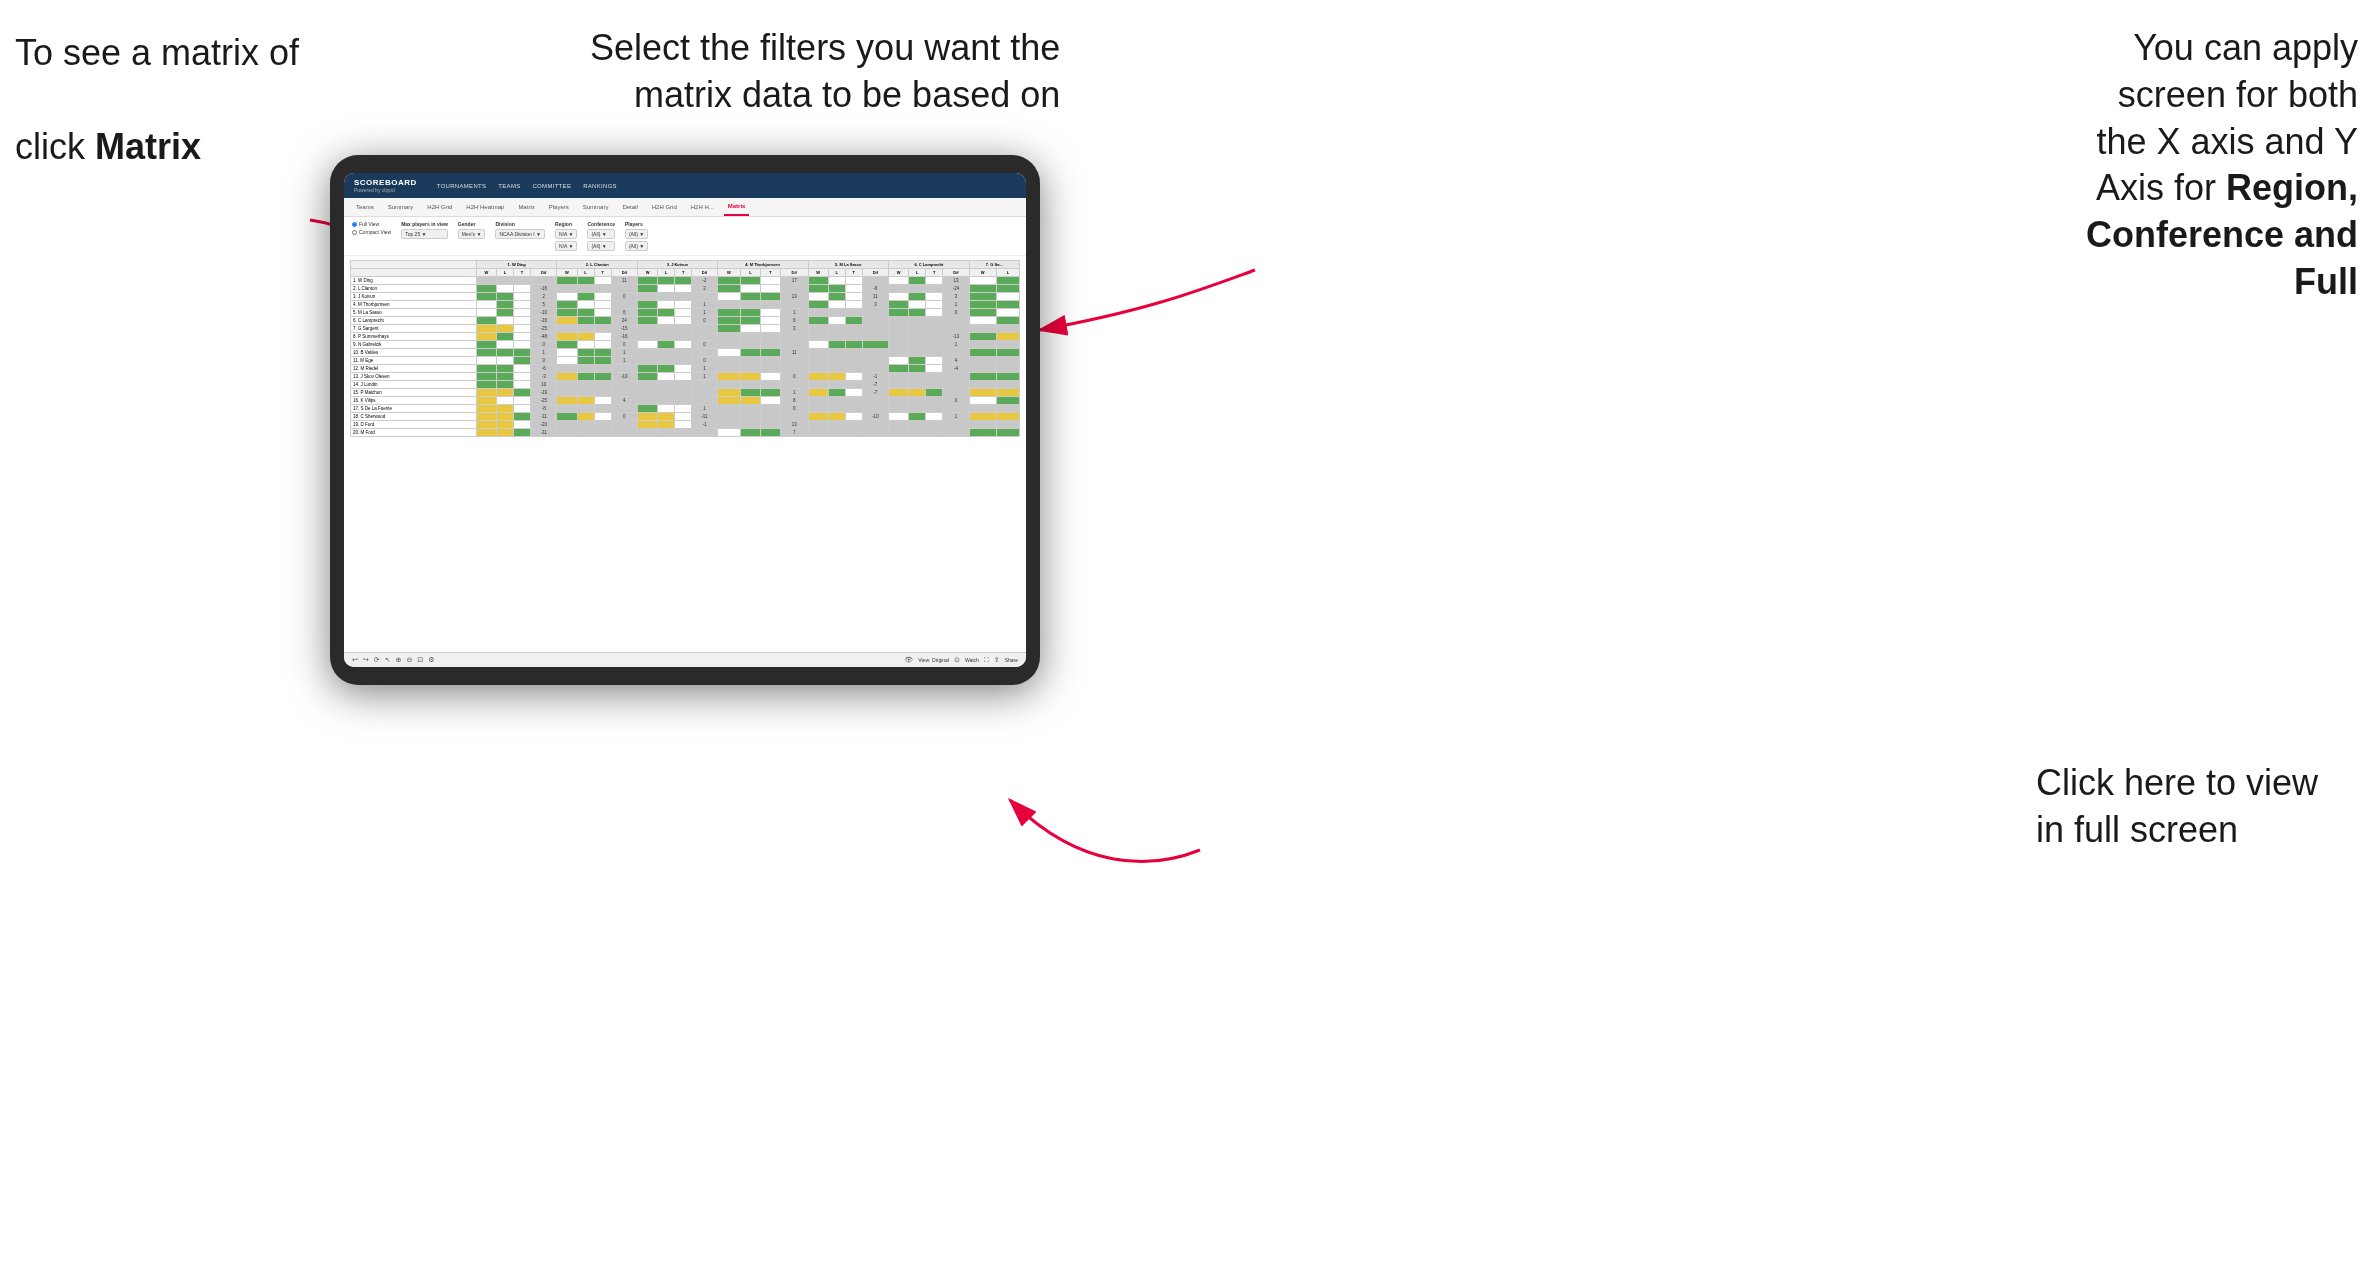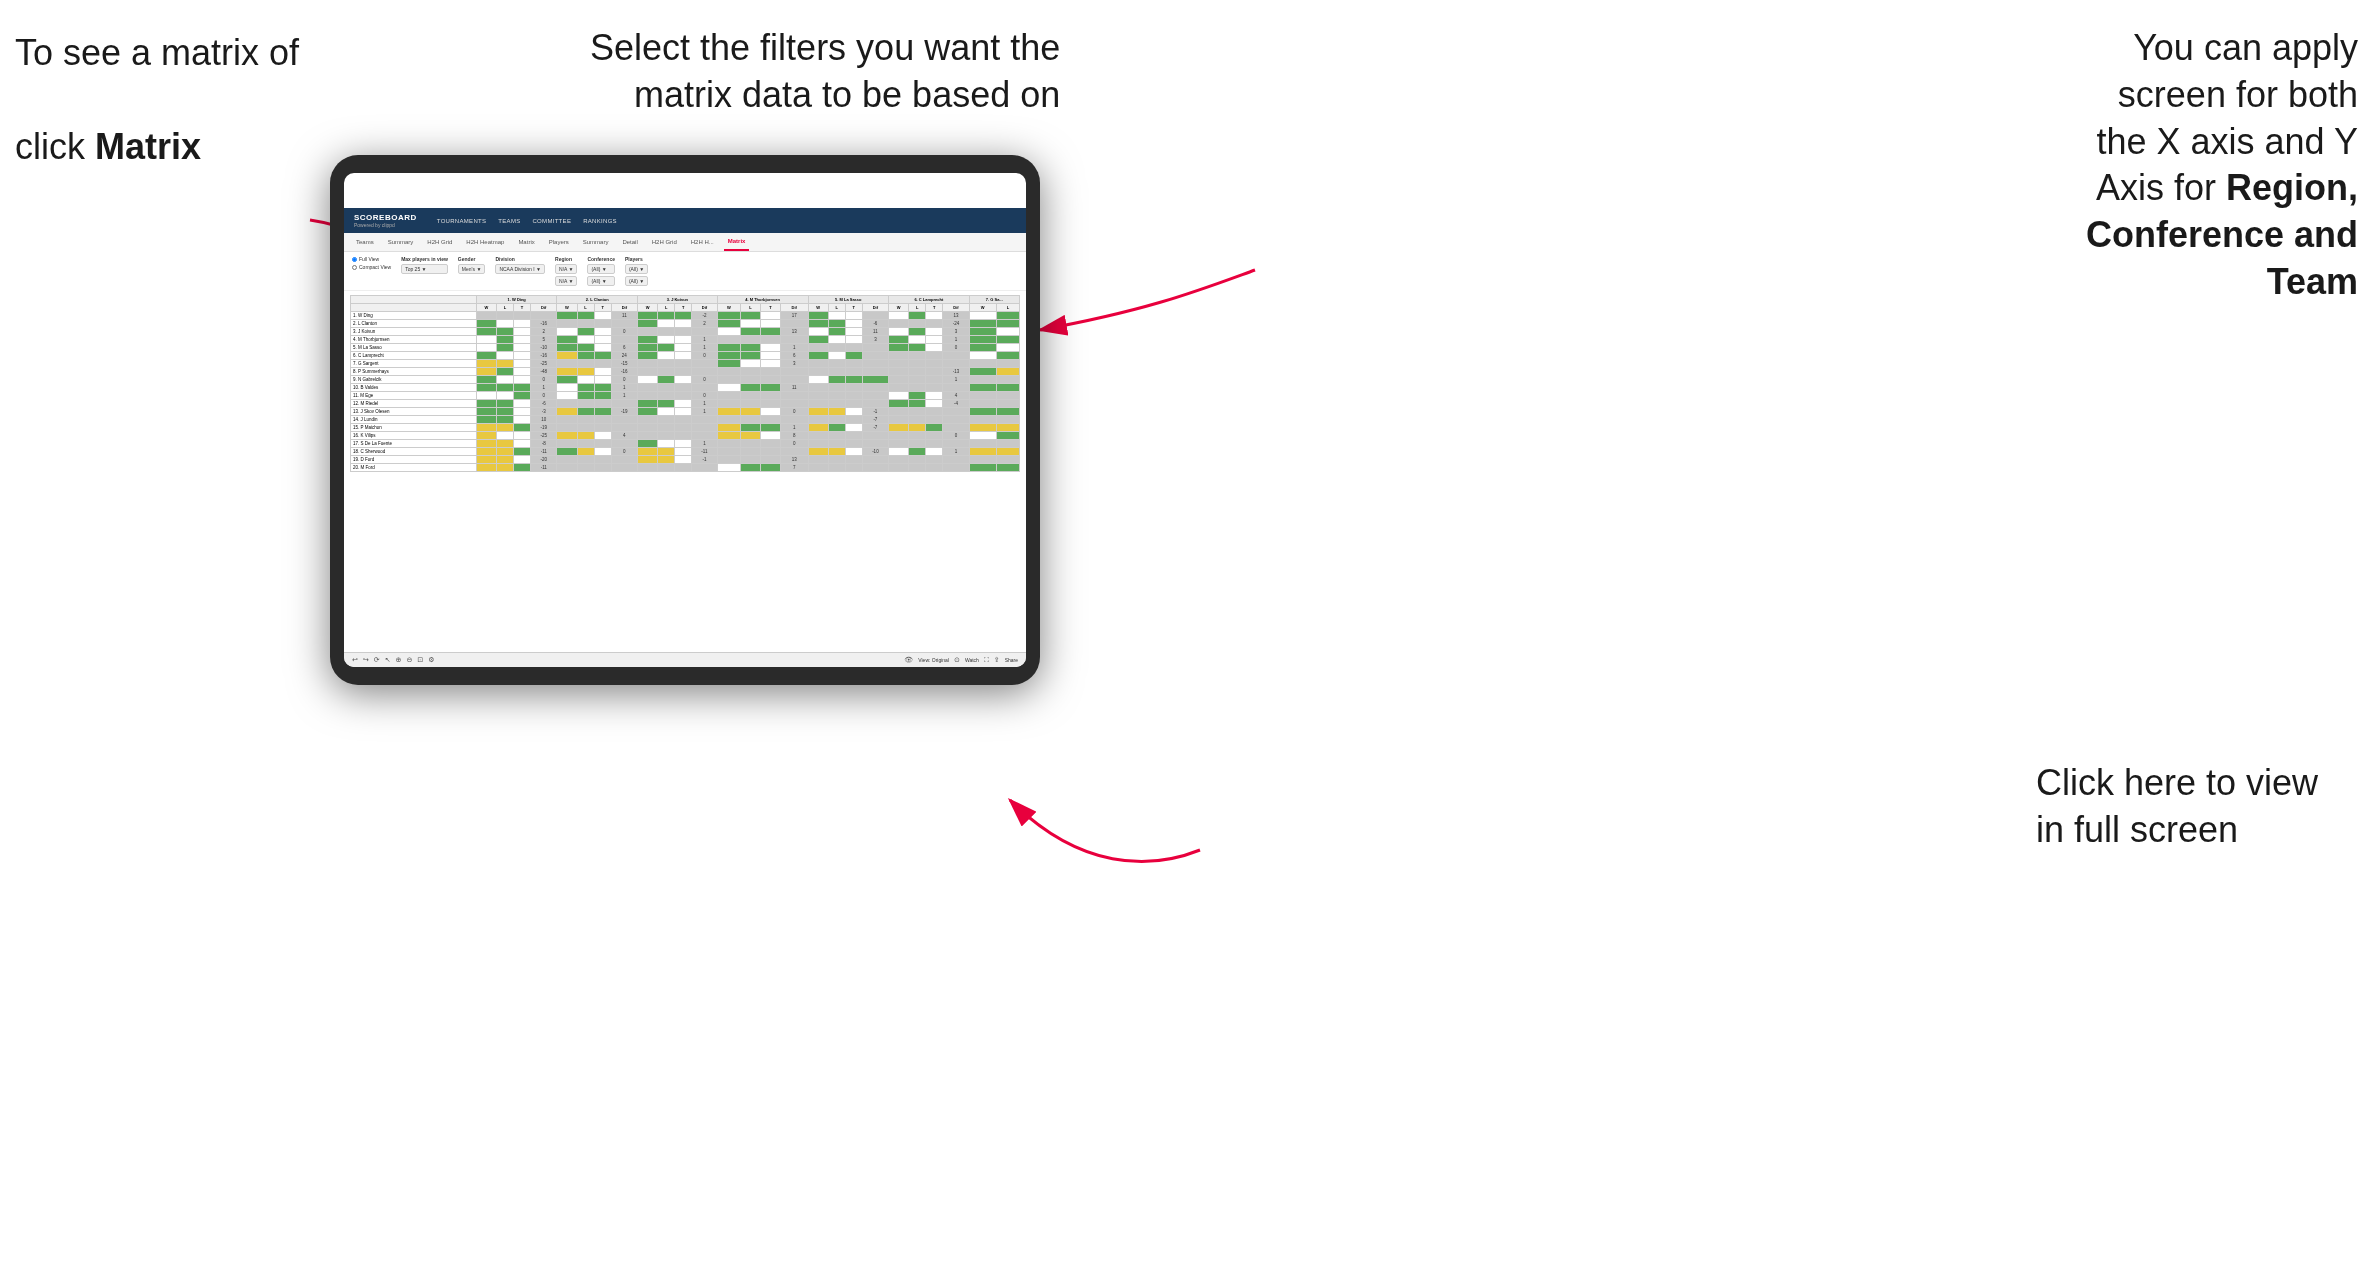--- a/index.html
+++ b/index.html
@@ -58,21 +58,20 @@
     }
 
     
     .nav-bar {
       background: #1a3a5c;
       padding: 5px 10px;
       display: flex;
       align-items: center;
       gap: 12px;
       flex-shrink: 0;
-      margin-top: 35px;
     }
 
     .scoreboard-logo {
       display: flex;
       flex-direction: column;
       margin-right: 8px;
     }
 
     .scoreboard-logo .logo-main {
       font-size: 8px;
@@ -250,21 +249,21 @@
   <span>Select the filters you want the</span><br>
   <span>matrix data to be based on</span>
 </div>
 
 <div class="annotation" style="right: 20px; top: 25px; max-width: 340px; text-align: right;">
   <span>You  can apply</span><br>
   <span>screen for both</span><br>
   <span>the X axis and Y</span><br>
   <span>Axis for </span><strong>Region,</strong><br>
   <strong>Conference and</strong><br>
-  <strong>Team</strong>
+  <strong>Full</strong>
 </div>
 
 <div class="annotation" style="right: 60px; top: 760px; max-width: 340px;">
   <span>Click here to view</span><br>
   <span>in full screen</span>
 </div>
 
 <svg class="arrows-layer">
 
   <defs>

